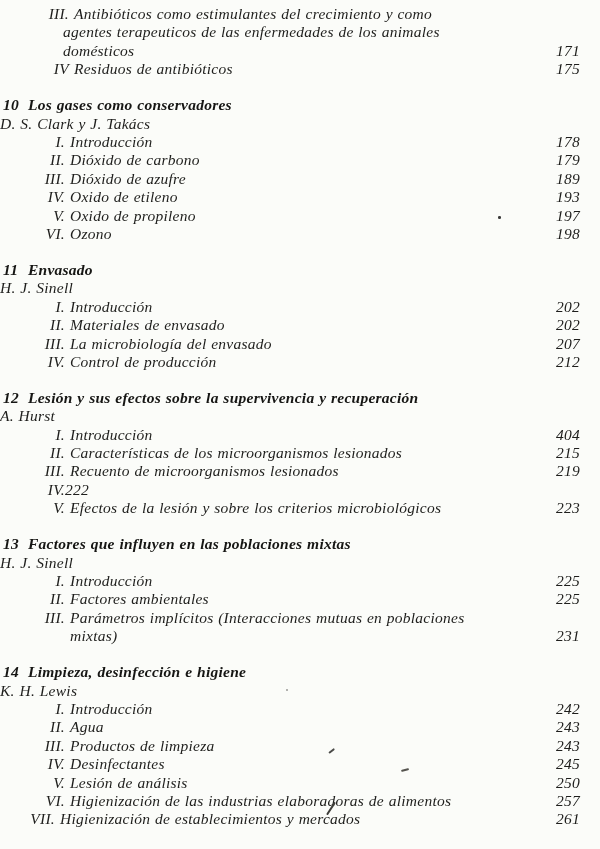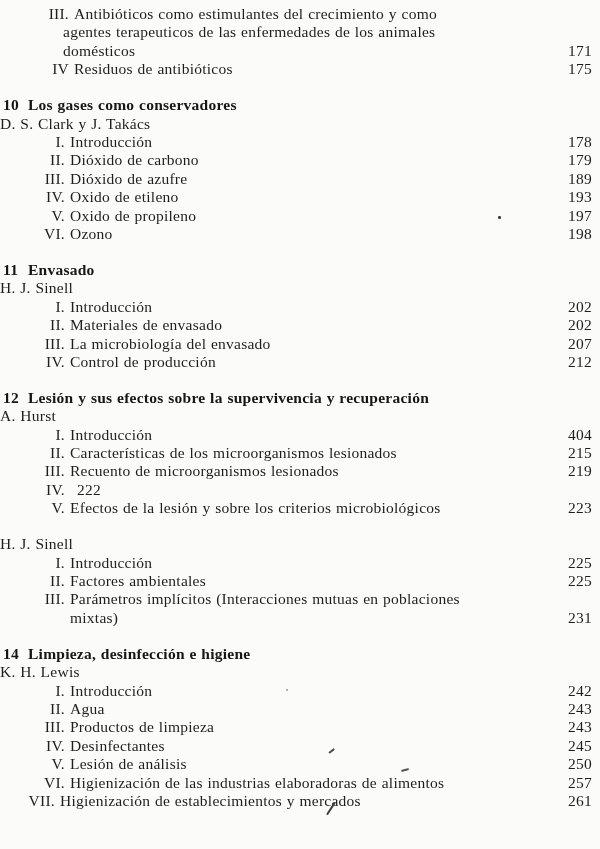--- a/index.html
+++ b/index.html
@@ -16,30 +16,30 @@
     padding: 5px 8px 0 0;
     background: #fbfcf9;
     color: #1e1e1c;
     font-family: "Liberation Serif", "DejaVu Serif", serif;
     font-size: 15.5px;
     line-height: 18.4px;
     letter-spacing: 0.25px;
     word-spacing: 0.6px;
     overflow: hidden;
   }
-  .chapter { margin-top: 17.5px; }
+  .chapter { margin-top: 17.5px; font-style: italic; }
   .chapter.first { margin-top: 0; }
   .chapter-header { display: flex; font-weight: 700; color: #161614; }
   .ch-num { flex: none; width: 28px; padding-left: 3px; box-sizing: border-box; }
   .ch-title { flex: 1; }
   .author { }
   .toc-item { display: flex; align-items: flex-start; }
   .numeral { flex: none; width: 65px; text-align: right; }
   .item-text { flex: 1; margin-left: 5px; white-space: pre-line; }
-  .pagenum { flex: none; align-self: flex-end; min-width: 36px; text-align: right; }
+  .pagenum { flex: none; align-self: flex-end; min-width: 36px; text-align: left; }
   
   .sec-offset .numeral { width: 69px; }
   .sec-offset .item-text { margin-left: -6px; padding-left: 0; text-indent: 11px; }
   
   .row-shift .numeral { margin-left: -10px; }
   
   .speck { position: absolute; background: #3a3a3a; }
   .speck.dot { width: 2.5px; height: 2.5px; border-radius: 50%; }
   .speck.faint { background: #9a9a96; width: 2px; height: 2px; border-radius: 50%; }
   .speck.tick { width: 7px; height: 1.6px; border-radius: 1px; transform: rotate(-38deg); background: #4a4a48; }
@@ -158,20 +158,24 @@
       <span class="pagenum">222</span>
     </div>
     <div class="toc-item">
       <span class="numeral">V.</span>
       <span class="item-text">Efectos de la lesión y sobre los criterios microbiológicos</span>
       <span class="pagenum">223</span>
     </div>
   </section>
 
   <section class="chapter">
+    <div class="chapter-header">
+      <span class="ch-num">13</span>
+      <span class="ch-title">Factores que influyen en las poblaciones mixtas</span>
+    </div>
     <div class="author">H. J. Sinell</div>
     <div class="toc-item">
       <span class="numeral">I.</span>
       <span class="item-text">Introducción</span>
       <span class="pagenum">225</span>
     </div>
     <div class="toc-item">
       <span class="numeral">II.</span>
       <span class="item-text">Factores ambientales</span>
       <span class="pagenum">225</span>

